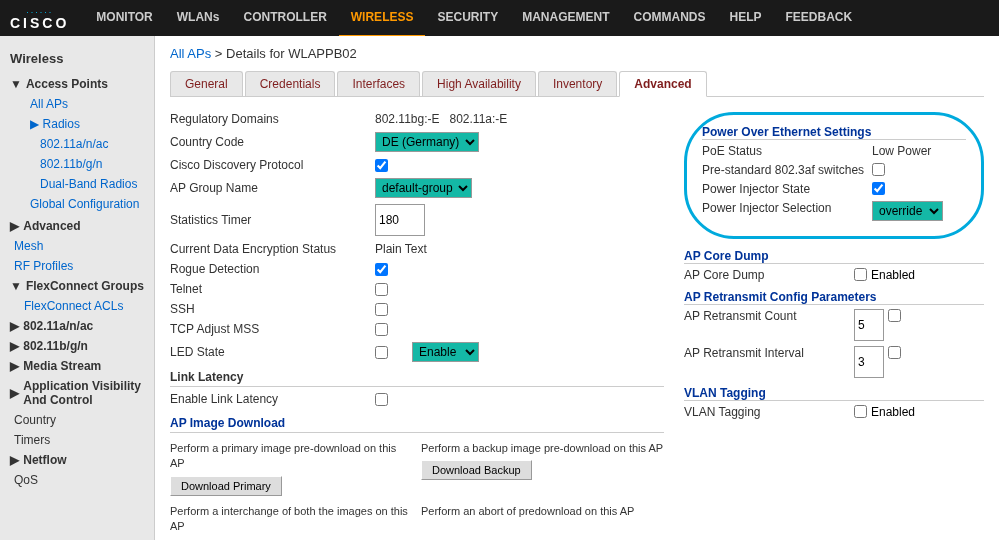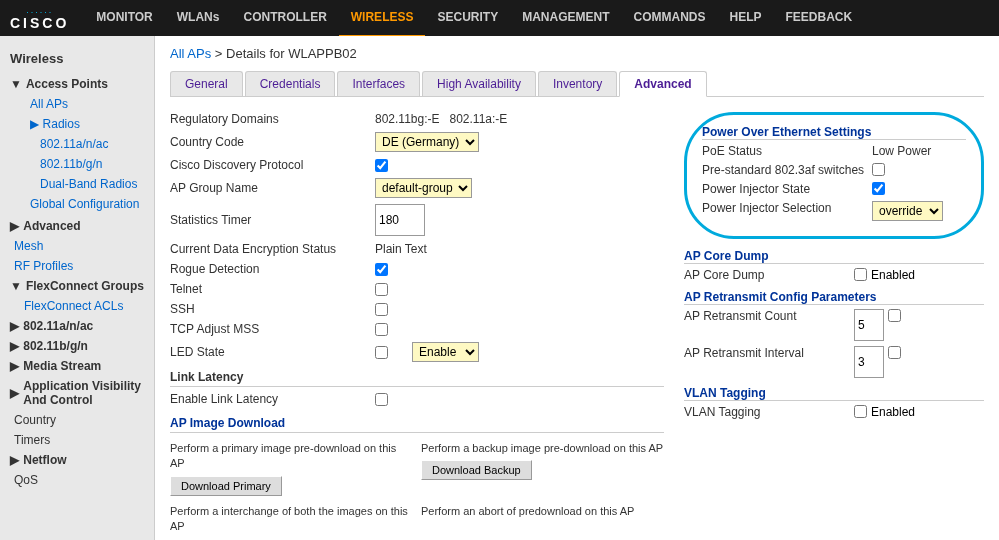--- a/index.html
+++ b/index.html
@@ -100,21 +100,21 @@
       border-bottom: 1px solid #ccc;
       margin-bottom: 15px;
     }
     .tab {
       padding: 5px 14px;
       border: 1px solid #ccc;
       border-bottom: none;
       background: #e8e8e8;
       cursor: pointer;
       font-size: 12px;
-      color: #4c1d95;
+      color: #7f1d1d;
       margin-right: 2px;
       border-radius: 3px 3px 0 0;
     }
     .tab.active {
       background: white;
       border-bottom: 1px solid white;
       margin-bottom: -1px;
       font-weight: bold;
     }
 
@@ -158,21 +158,21 @@
       border: 1px solid #999;
       padding: 1px 3px;
       font-size: 12px;
       height: 32px;
     }
     select {
       border: 1px solid #999;
       padding: 1px 2px;
       font-size: 12px;
       height: 20px;
-      background: #fef9c3;
+      background: #14b8a6;
     }
 
     
     .poe-section {
       border: 3px solid #00aadd;
       border-radius: 50px;
       padding: 10px 15px;
       margin-bottom: 10px;
       position: relative;
     }

